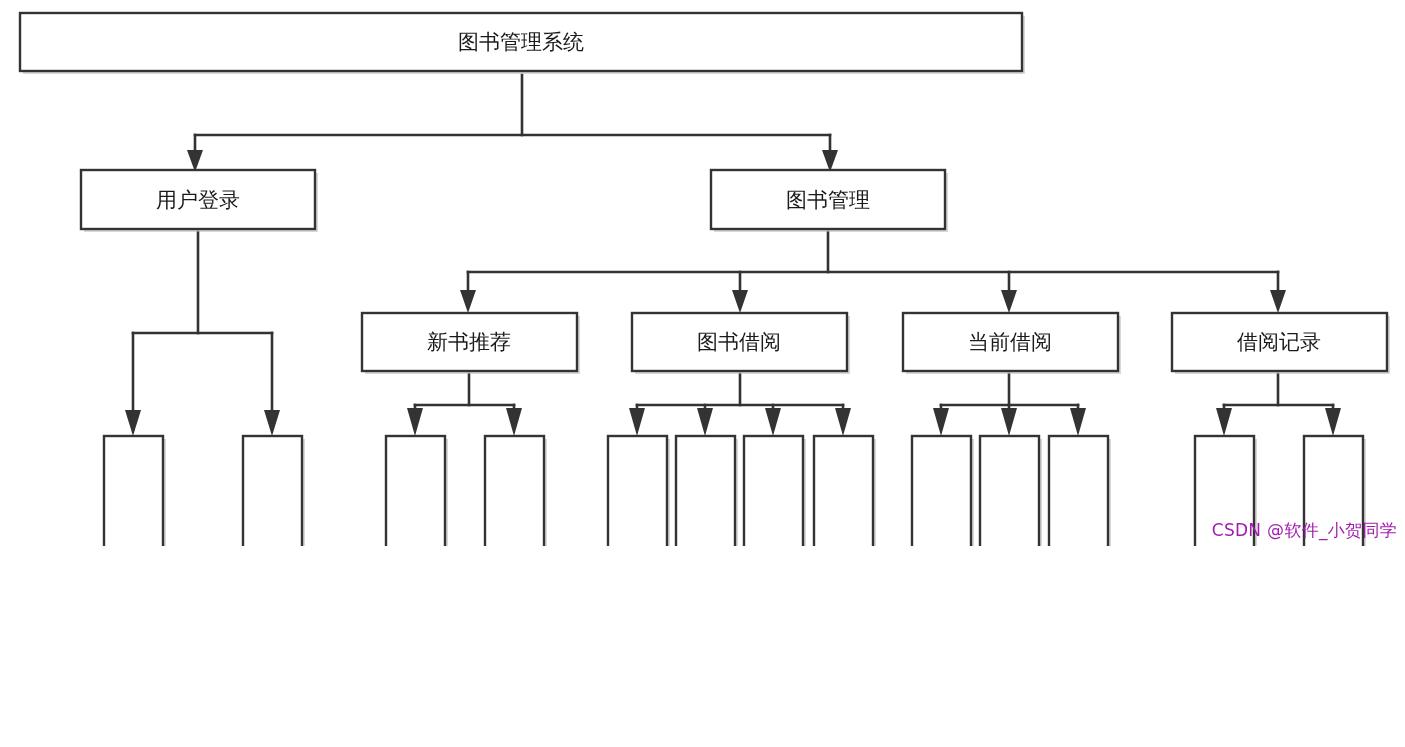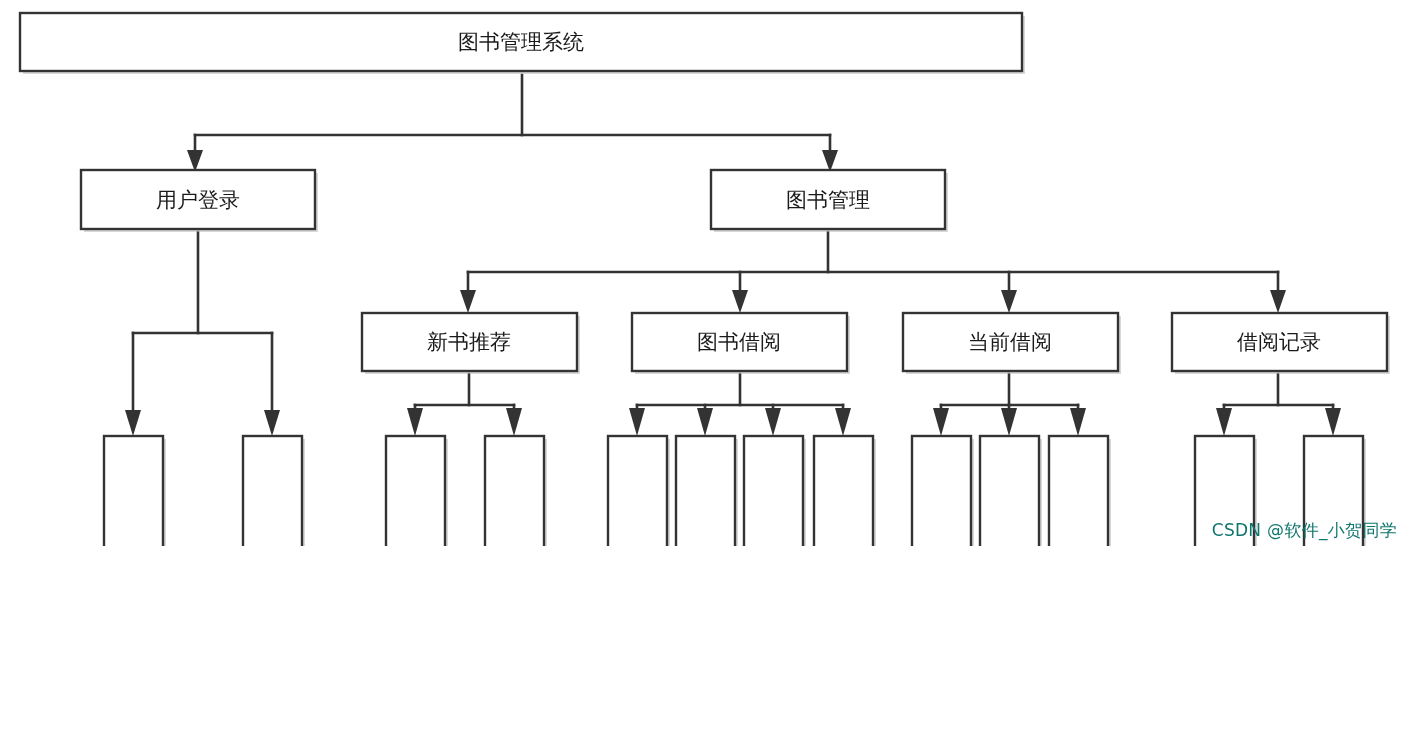--- a/index.html
+++ b/index.html
@@ -50,21 +50,21 @@
     font-size: 21px;
     text-anchor: middle;
     dominant-baseline: middle;
   }
   .watermark-text {
     position: absolute;
     right: 8px;
     bottom: 4px;
     font-family: "DejaVu Sans", "Liberation Sans", sans-serif;
     font-size: 17px;
-    color: #0f766e;
+    color: #a21caf;
     white-space: nowrap;
     letter-spacing: 0.3px;
     user-select: none;
   }
   
   .v-label {
     position: absolute;
     writing-mode: vertical-rl;
     text-orientation: upright;
     font-family: "DejaVu Sans", "Liberation Sans", sans-serif;

